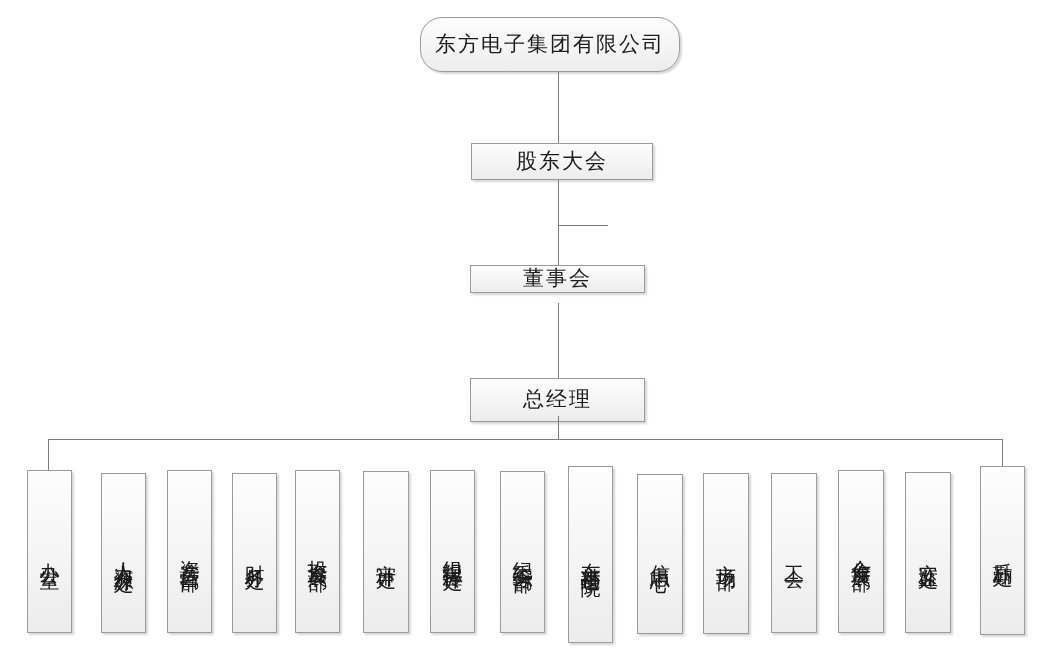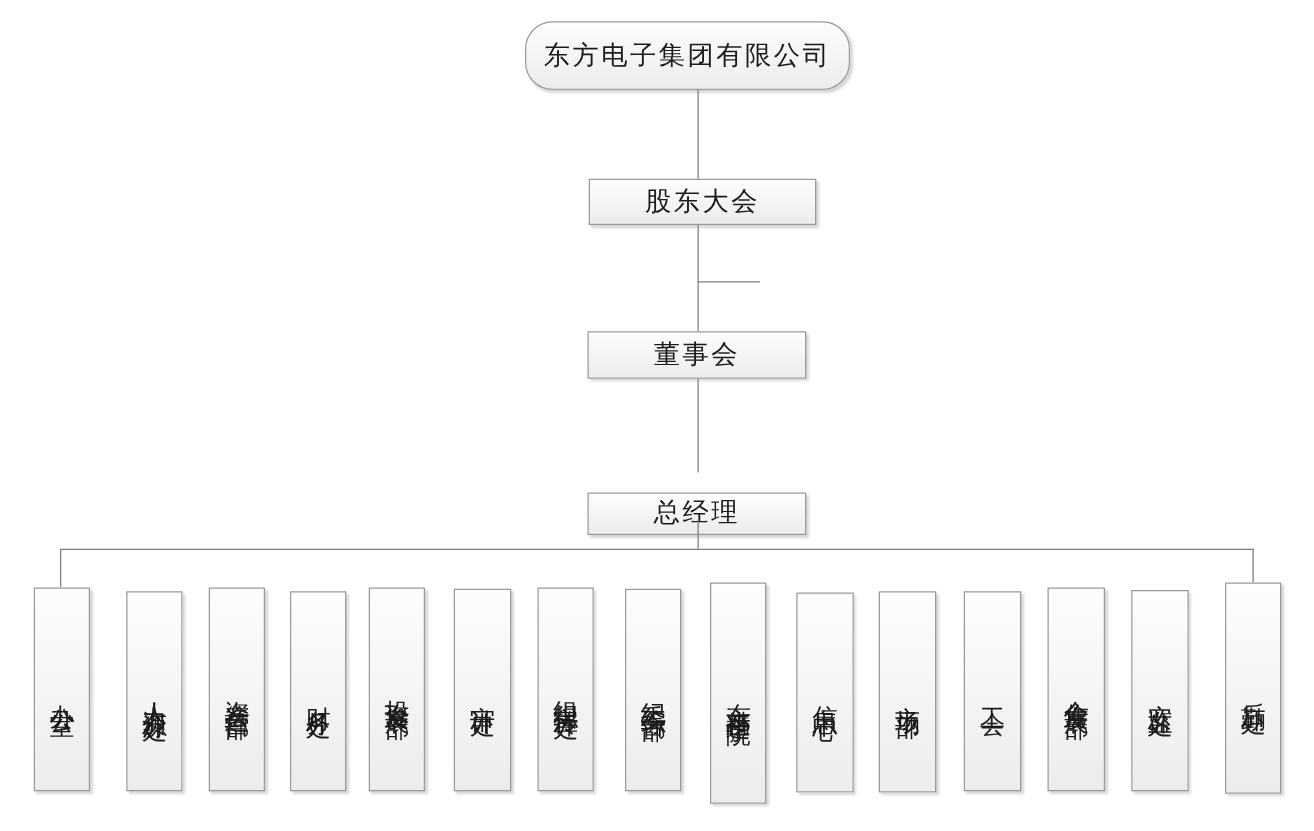--- a/index.html
+++ b/index.html
@@ -74,27 +74,27 @@
 
   <div class="node horiz" style="left:471px;top:143px;width:182px;height:37px;">
     <span>股东大会</span>
   </div>
 
   <div class="line v" style="left:558px;top:180px;height:85px;"></div>
 
   <div class="line h" style="left:558px;top:225px;width:50px;"></div>
 
 
-  <div class="node horiz" style="left:470px;top:265px;width:175px;height:38px;">
+  <div class="node horiz" style="left:470px;top:265px;width:175px;height:28px;">
     <span>董事会</span>
   </div>
 
   <div class="line v" style="left:558px;top:303px;height:75px;"></div>
 
-  <div class="node horiz" style="left:470px;top:378px;width:175px;height:34px;margin-top:16px;">
+  <div class="node horiz" style="left:470px;top:378px;width:175px;height:44px;">
     <span>总经理</span>
   </div>
 
   <div class="line v" style="left:558px;top:416px;height:23px;"></div>
 
   <div class="line h" style="left:48px;top:439px;width:955px;"></div>
 
   <div class="line v" style="left:48px;top:439px;height:31px;"></div>
 
   <div class="line v" style="left:1002px;top:439px;height:27px;"></div>

